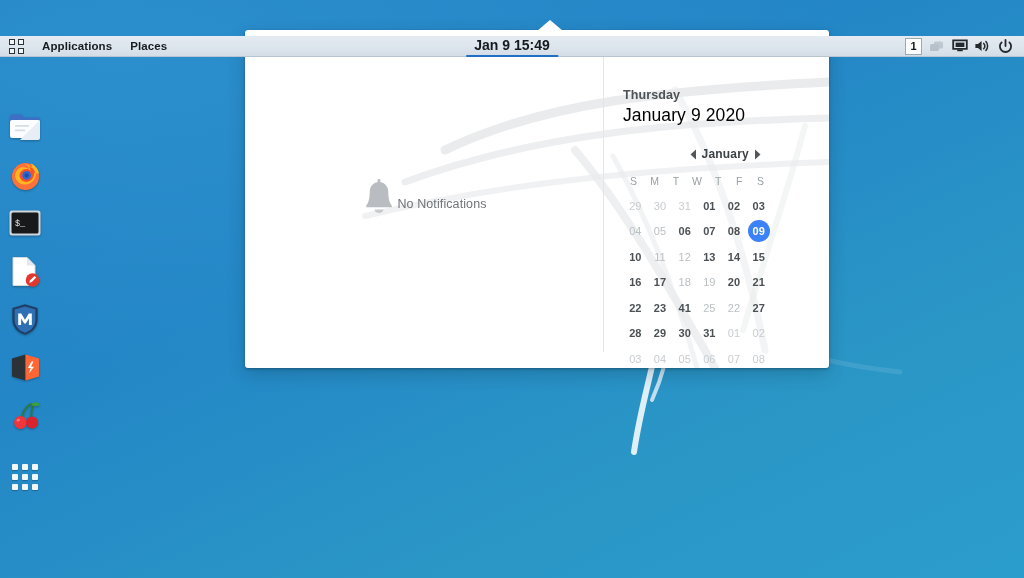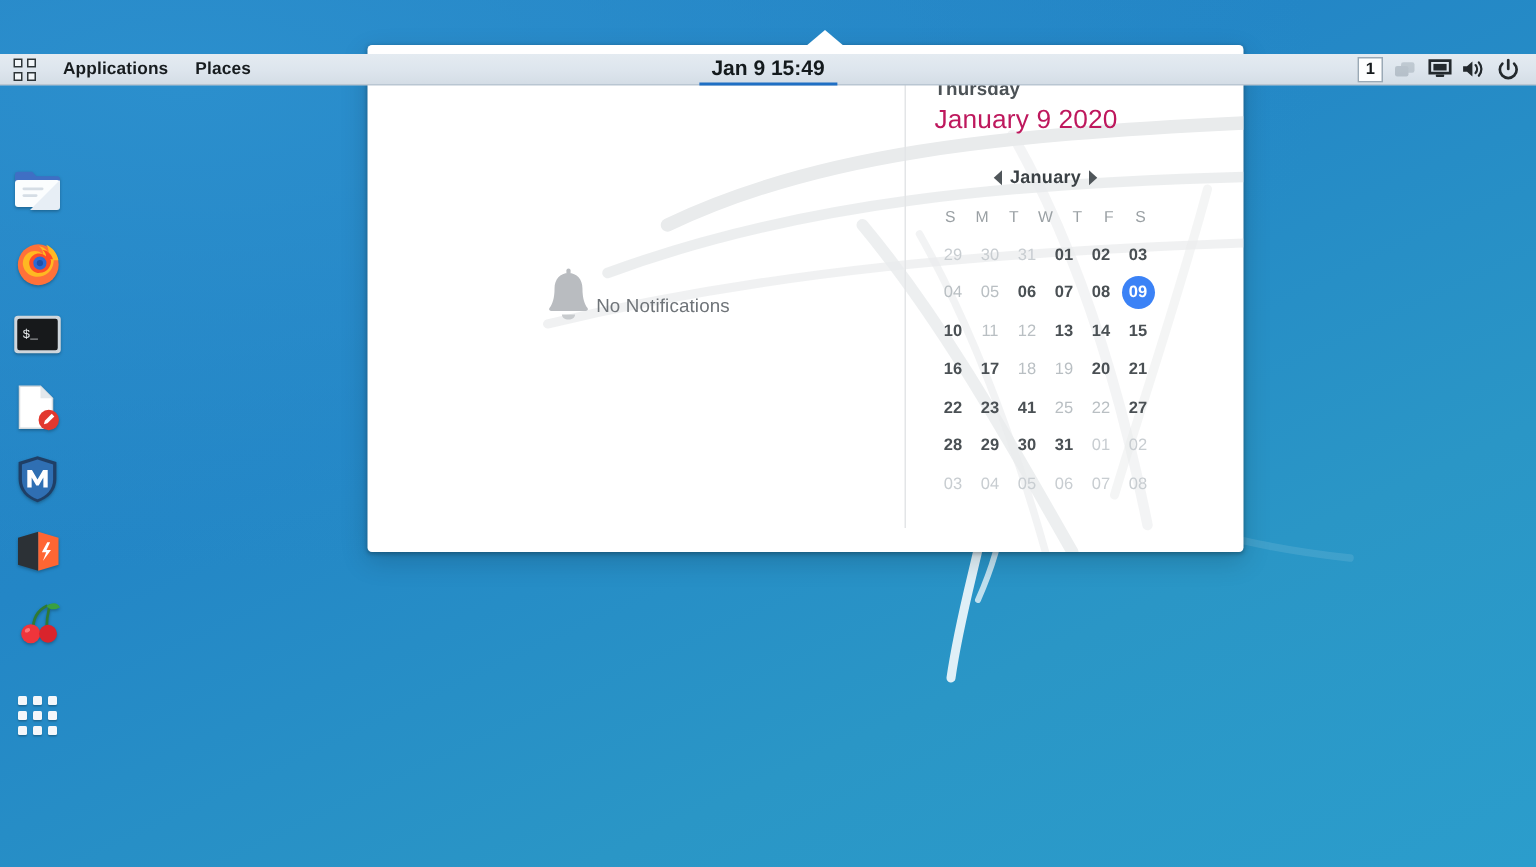--- a/index.html
+++ b/index.html
@@ -94,27 +94,27 @@
   }
 
   #section-divider{
     position:absolute; left:358px; top:16px; width:1px; height:306px;
     background:#e3e5e7; z-index:2;
   }
 
   
   #calendar-section{
     position:relative; width:182px; height:100%;
-    padding:22px 14px 0 20px; z-index:2;
+    padding:22px 14px 0 20px; z-index:2;margin-top:36px;
   }
   #date-weekday{ font-size:12.5px; color:#4c5256; font-weight:bold; letter-spacing:.1px; }
-  #date-full{ font-size:17.5px; color:#be185d; margin-top:3px; font-weight:normal; letter-spacing:.1px; }
+  #date-full{ font-size:17.5px; color:#000000; margin-top:3px; font-weight:normal; letter-spacing:.1px; }
 
   #month-nav{
-    display:flex; align-items:center; justify-content:center;
+    display:flex; align-items:center; justify-content:flex-end;
     margin-top:20px; padding:0 6px 0 6px;
   }
   .nav-arrow{
     width:16px; height:16px; display:flex; align-items:center; justify-content:center;
     cursor:default;
   }
   .nav-arrow svg{ display:block; }
   #month-label{ font-size:12px; font-weight:bold; color:#3b4145; letter-spacing:.2px; }
 
   #weekday-row{

